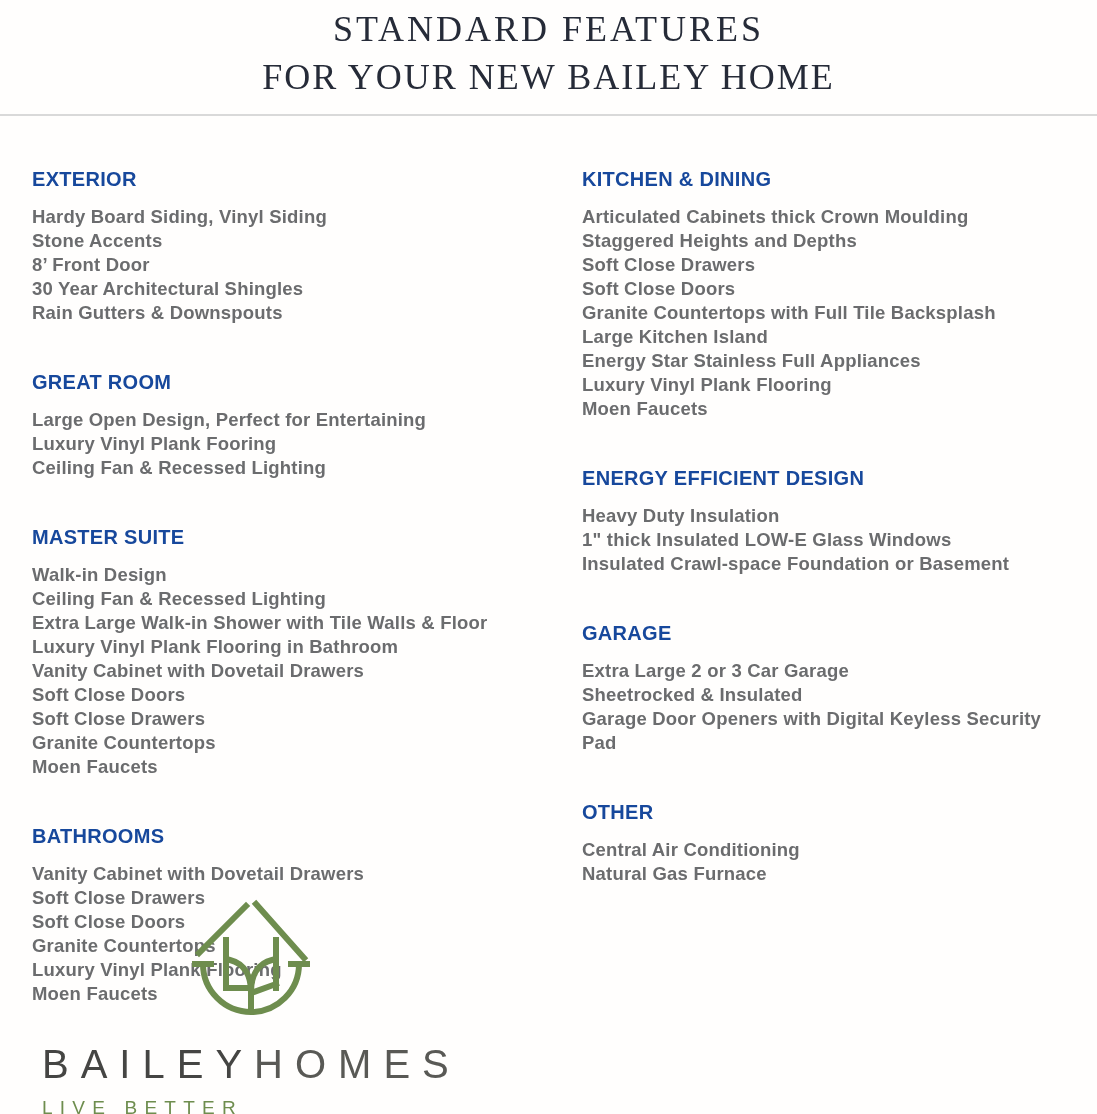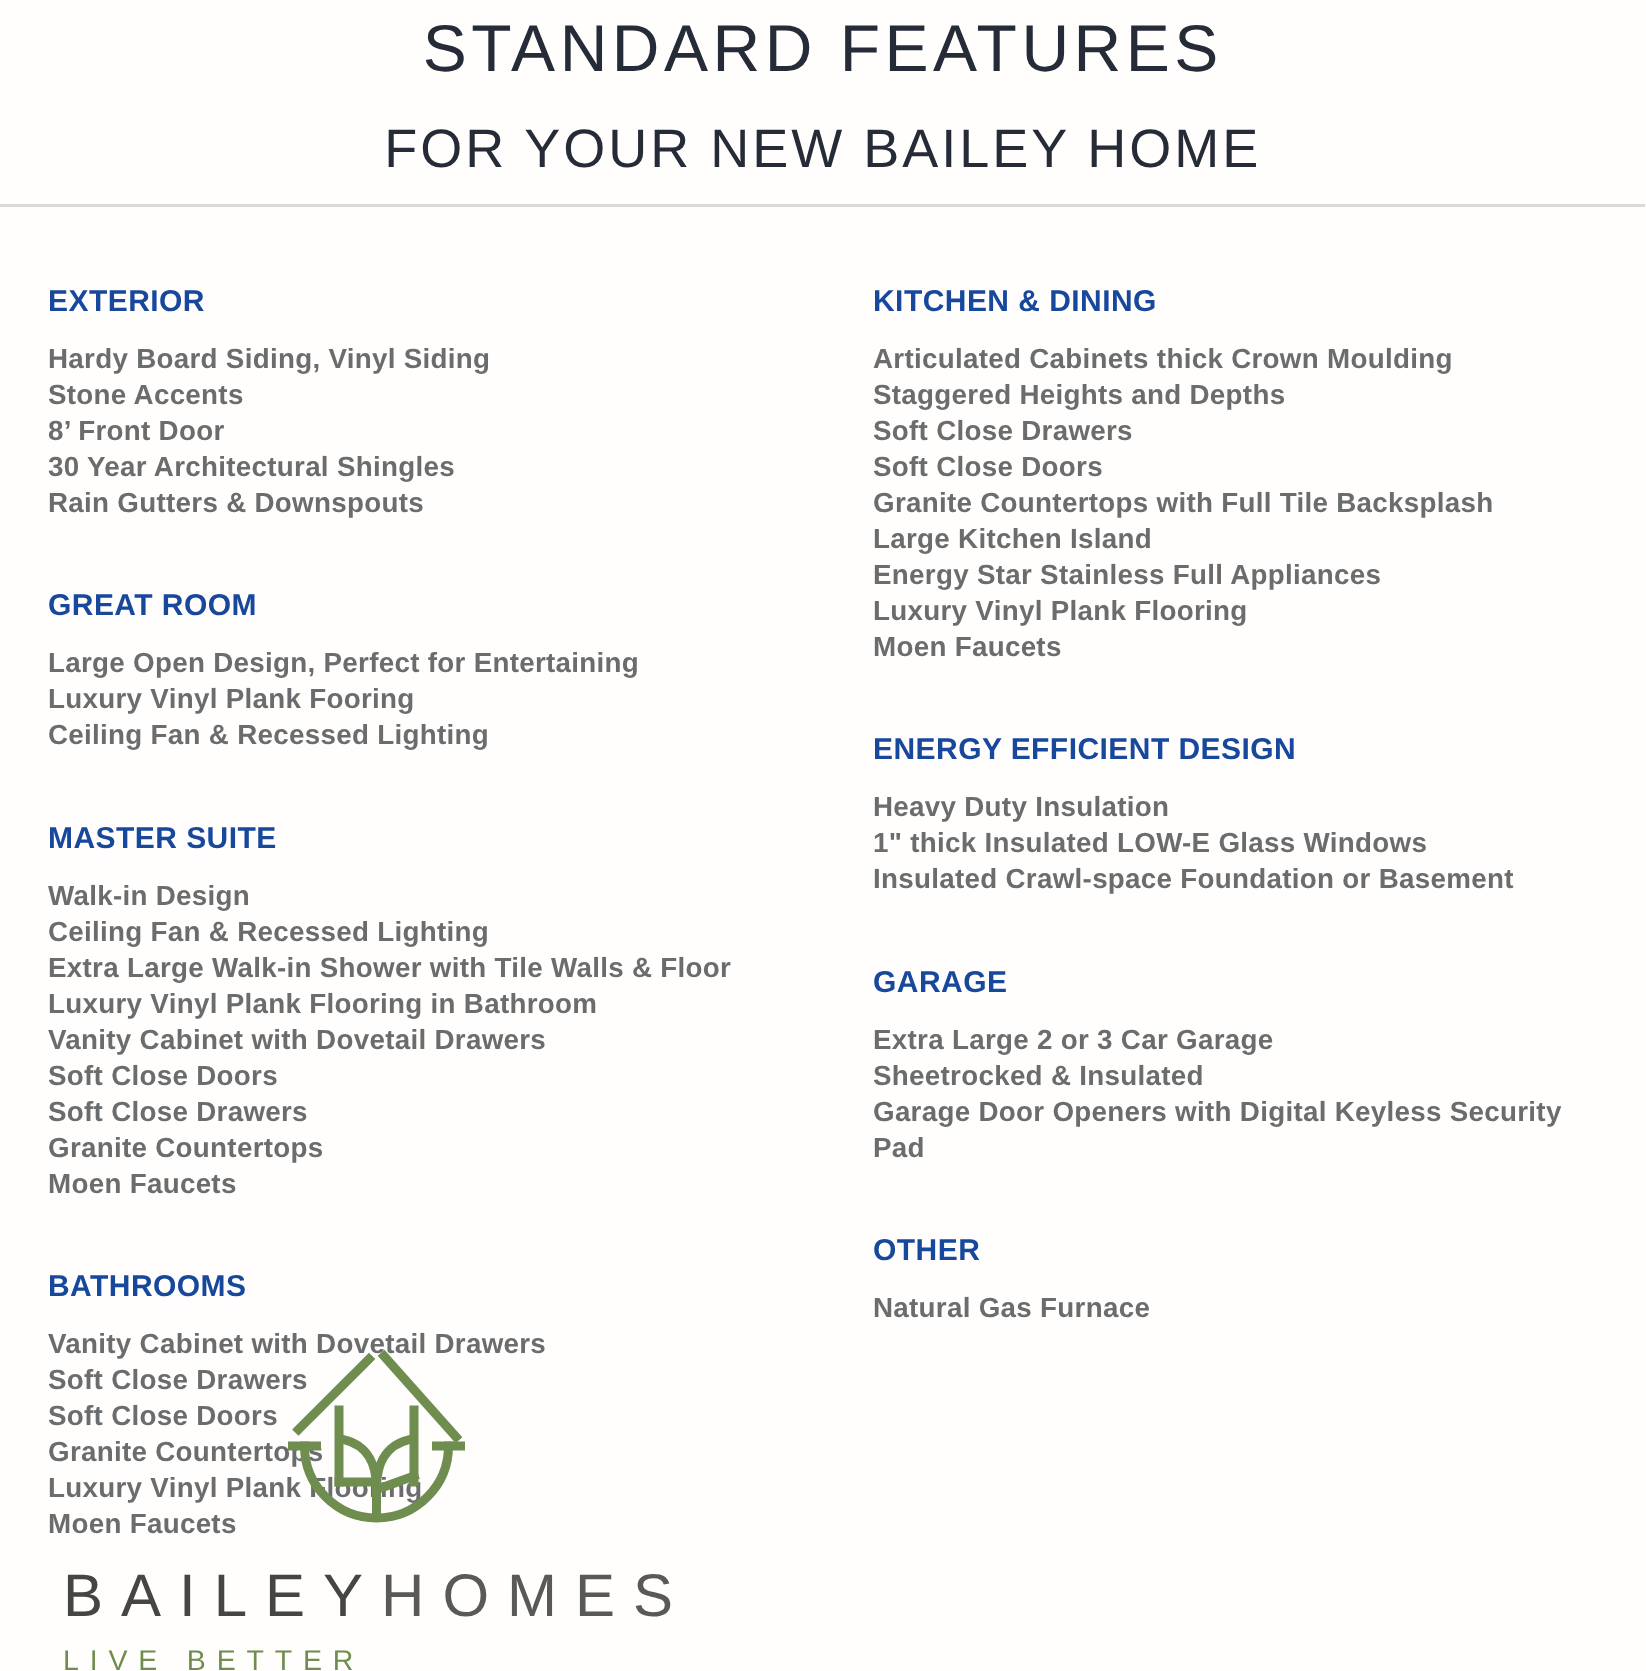--- a/index.html
+++ b/index.html
@@ -6,34 +6,34 @@
   .page{
     position:relative;
     width:1097px;height:1114px;
     background:#fffefd;
     font-family:"Liberation Sans",sans-serif;
     overflow:hidden;
   }
   
   .title-block{ text-align:center; padding-top:8px; }
   .title-line1{
-    font-family:Liberation Sans, sans-serif;
+    font-family:Liberation Serif, serif;
     font-weight:400;
-    font-size:44px;
+    font-size:36px;
     letter-spacing:3px;
     color:var(--title_dark);
     margin:0;
   }
   .title-line2{
-    font-family:Liberation Sans, sans-serif;
+    font-family:Liberation Serif, serif;
     font-weight:400;
     font-size:36px;
     letter-spacing:2px;
     color:var(--title_dark);
-    margin:20px 0 0 0;
+    margin:6px 0 0 0;
   }
   .divider{
     border:none;
     border-top:2px solid var(--divider_gray);
     margin:16px 0 0 0;
   }
   
   .cols{
     display:grid;
     grid-template-columns:550px auto;
@@ -163,20 +163,21 @@
           <h3 class="sec-heading">GARAGE</h3>
           <div class="sec-items">
             <div class="item">Extra Large 2 or 3 Car Garage</div>
             <div class="item">Sheetrocked &amp; Insulated</div>
             <div class="item">Garage Door Openers with Digital Keyless Security Pad</div>
           </div>
         </section>
         <section class="feature-section">
           <h3 class="sec-heading">OTHER</h3>
           <div class="sec-items">
+            <div class="item">Central Air Conditioning</div>
             <div class="item">Natural Gas Furnace</div>
           </div>
         </section>
       </div>
   </main>
 
   <footer class="logo-block">
     <div class="logo-inner">
       <svg class="logo-icon" width="122" height="128" viewBox="0 0 122 128" aria-hidden="true">
         <g stroke="#6E8D4E" stroke-width="6" fill="none" stroke-linecap="square">

